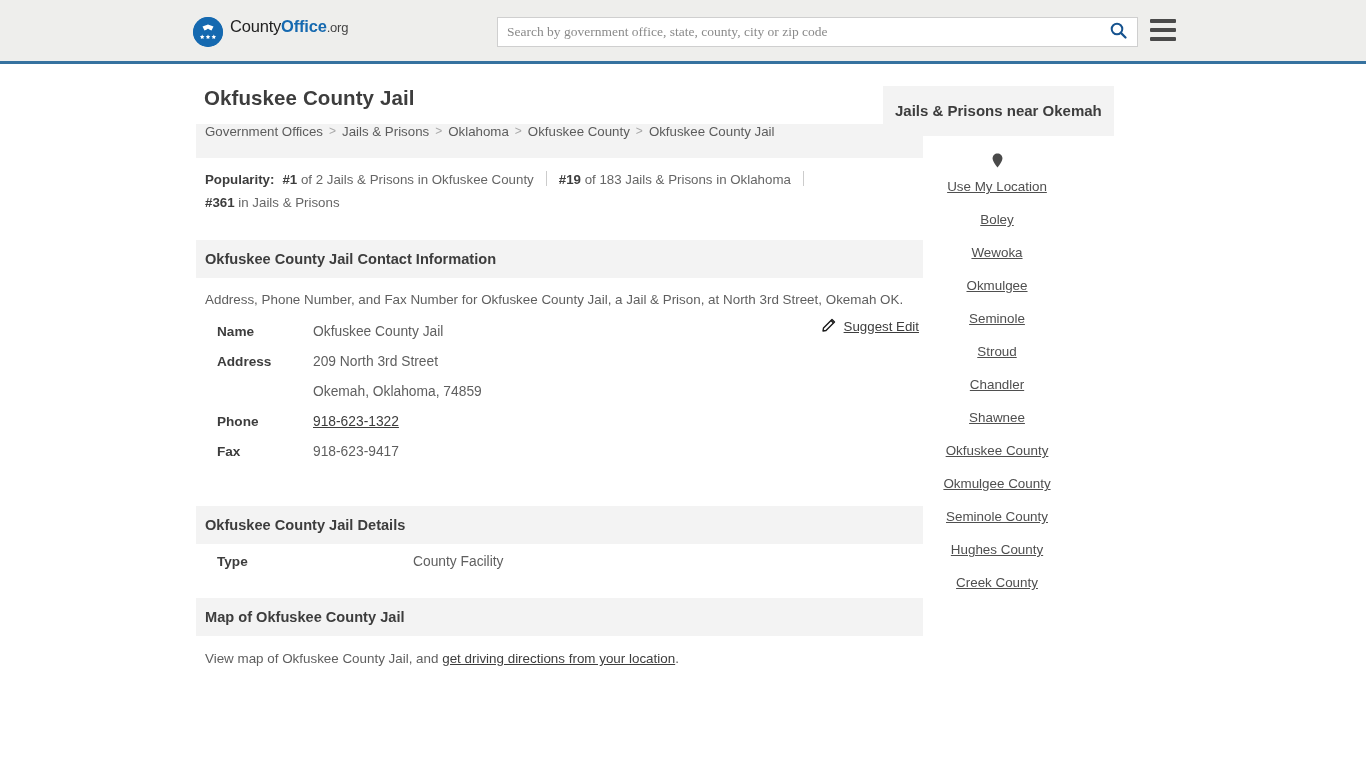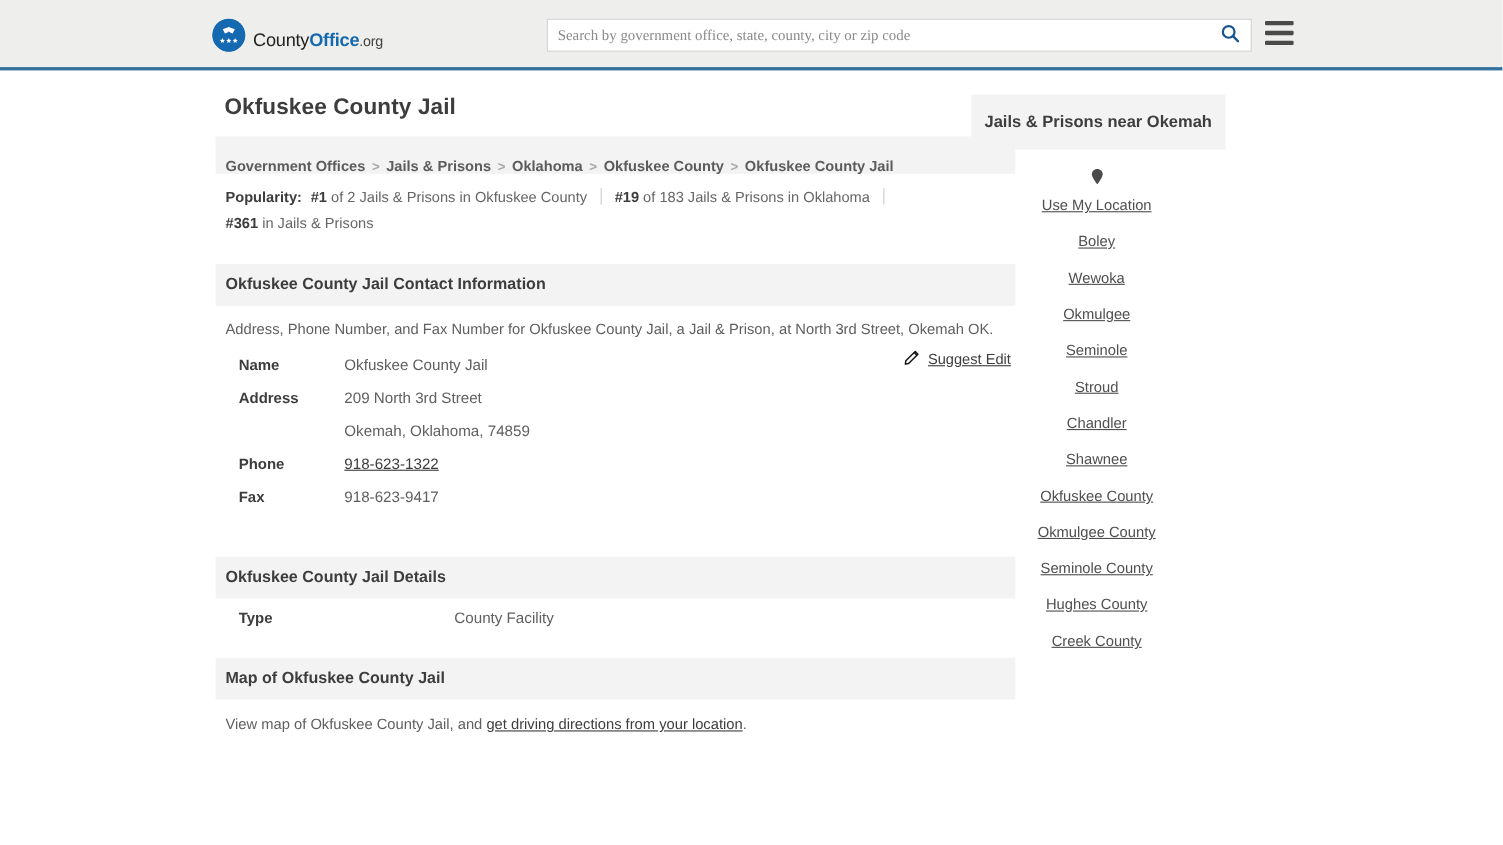--- a/index.html
+++ b/index.html
@@ -18,21 +18,21 @@
     height: 64px;
     background: #eeeeec;
     border-bottom: 3px solid #36729f;
     display: flex;
     align-items: center;
   }
   .logo-wrap {
     position: absolute;
     left: 193px; top: 17px;
     display: flex;
-    align-items: flex-end;
+    align-items: flex-start;
     gap: 7px;
     text-decoration: none;
   }
   .logo-mark {
     width: 30px; height: 30px;
     border-radius: 50%;
     background: #1569b0;
     position: relative;
     flex: 0 0 auto;
     overflow: hidden;
@@ -114,24 +114,23 @@
     font-weight: bold;
     color: #3d3d3d;
     letter-spacing: 0.1px;
   }
 
   
   .breadcrumb {
     background: #f3f3f3;
     height: 34px;
     display: flex;
-    align-items: flex-end;
+    align-items: flex-start;
     padding: 0 9px;
     font-size: 13.3px;
-    font-weight: bold;
   }
   .breadcrumb a {
     color: #5c5c5c;
     text-decoration: none;
     white-space: nowrap;
   }
   .breadcrumb a:last-child { color: #5c5c5c; }
   .crumb-sep {
     color: #a8a8a8;
     margin: 0 6px;

